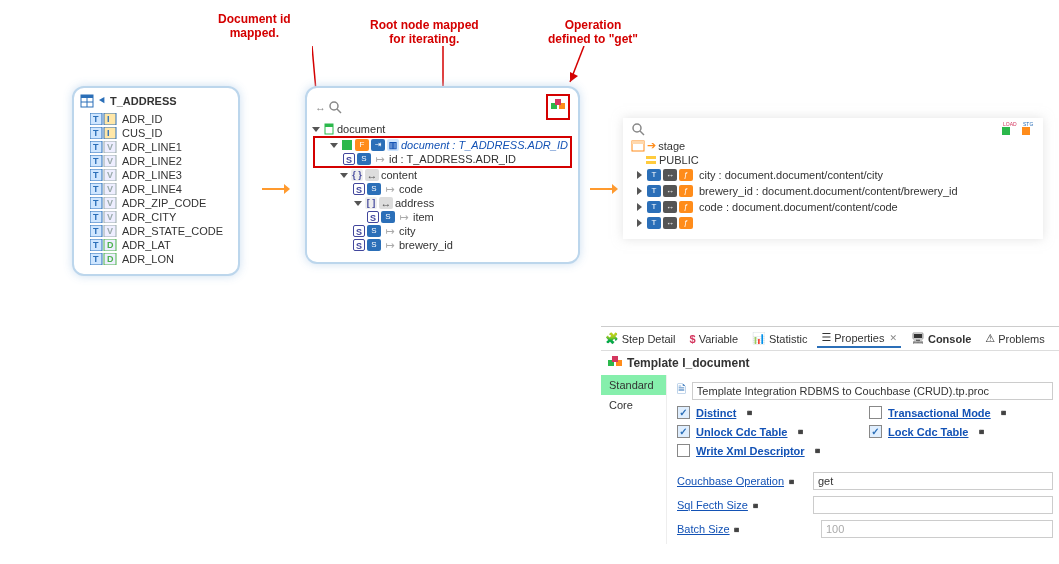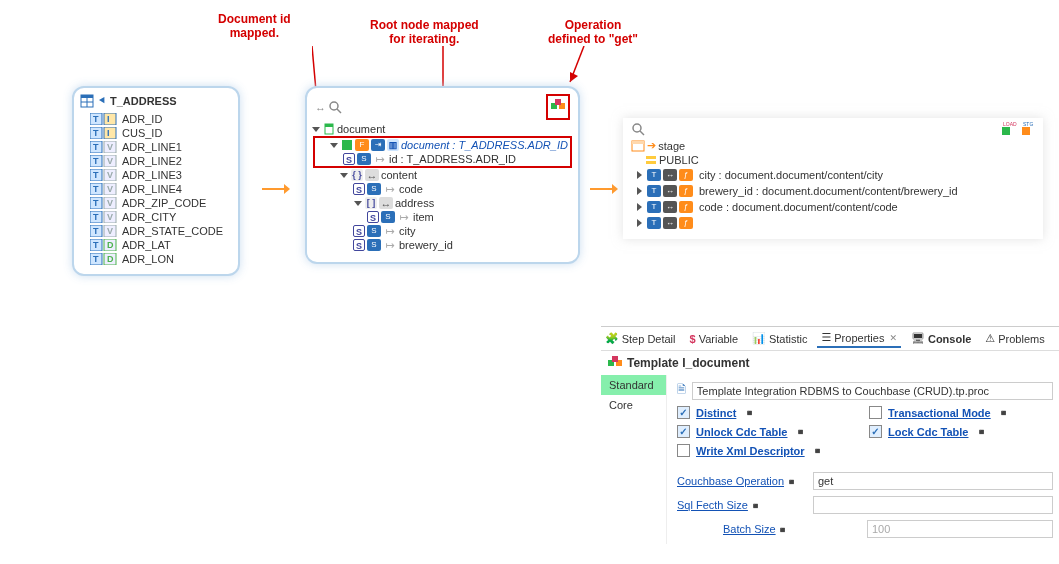--- a/index.html
+++ b/index.html
@@ -535,18 +535,18 @@
       </div>
       <div class="form-row">
         <span style="width:130px;"><span class="link">Couchbase Operation</span><span class="i-ind">◾</span></span>
         <input class="txt-input" style="flex: 1 1 0%;" value="get">
       </div>
       <div class="form-row">
         <span style="width:130px;"><span class="link">Sql Fecth Size</span><span class="i-ind">◾</span></span>
         <input class="txt-input" style="flex: 1 1 0%;" value="">
       </div>
       <div class="form-row">
-        <span style="width:130px;margin-left:46px;"><span class="link">Batch Size</span><span class="i-ind">◾</span></span>
+        <span style="width:130px;"><span class="link">Batch Size</span><span class="i-ind">◾</span></span>
         <input class="txt-input" style="flex: 1 1 0%; color: rgb(170, 170, 170); margin-left: 8px;" value="100">
       </div>
     </div>
   </div>
 </div>
 
 </body></html>

